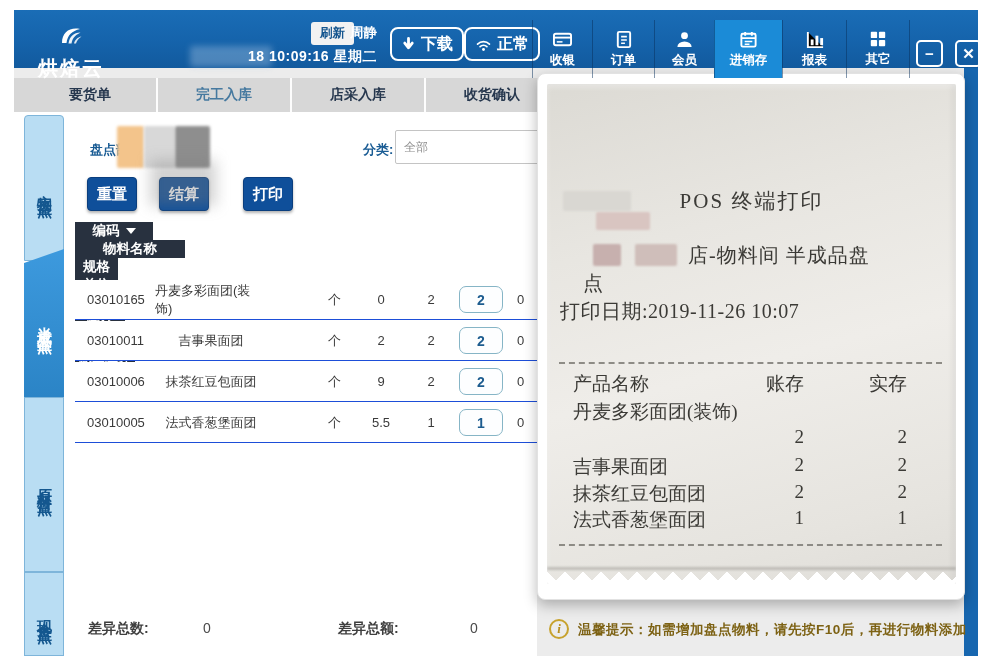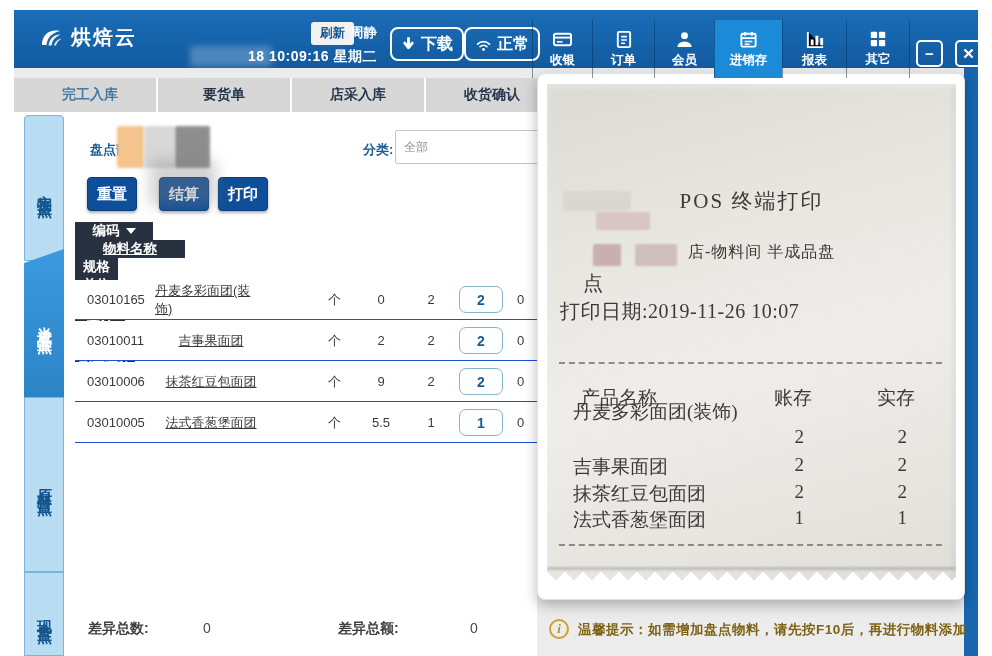--- a/index.html
+++ b/index.html
@@ -3,21 +3,21 @@
 <meta charset="utf-8">
 <style>
   * { margin:0; padding:0; box-sizing:border-box; }
   html,body { width:992px; height:656px; background:#ffffff; font-family:"Liberation Sans", sans-serif; }
   #screen { position:relative; width:992px; height:656px; overflow:hidden; background:#ffffff; }
   .abs { position:absolute; }
 
   
   .topbar { left:14px; top:10px; width:964px; height:58px;
     background:linear-gradient(180deg,#1a6db6 0%,#1563ab 55%,#125a9e 100%); z-index:9; }
-  .logo { left:24px; top:14px; display:flex; align-items:center; gap:7px; }
+  .logo { left:24px; top:14px; display:flex; align-items:center; gap:7px;flex-direction:column; }
   .logo-text { color:#fff; font-size:20px; font-weight:bold; letter-spacing:2px; }
   .refresh-btn { left:297px; top:12px; background:#f2f2f2; color:#15568f; font-size:12.5px; font-weight:bold;
     padding:3px 9px; border-radius:3px; cursor:pointer; }
   .user-name { left:336px; top:14px; color:#fff; font-size:13.5px; font-weight:bold; }
   .datetime { left:234px; top:38px; color:#fff; font-size:14px; font-weight:bold; letter-spacing:.5px; }
   .date-blur { left:176px; top:36px; width:82px; height:21px; background:rgba(170,200,230,.38); filter:blur(3px); border-radius:3px; }
   .pill-btn { top:17px; height:34px; border:2px solid #fff; border-radius:8px; display:flex; align-items:center;
     gap:5px; padding:0 9px; color:#fff; font-size:16px; font-weight:bold; cursor:pointer; }
   .dl-btn { left:376px; } .net-btn { left:450px; }
   .nav { left:518px; top:10px; height:58px; display:flex; }
@@ -62,30 +62,30 @@
   .smudge { left:150px; top:160px; width:66px; height:46px; background:rgba(125,125,125,.35); filter:blur(7px); z-index:3; }
   .dept-select { left:213px; top:130px; width:92px; height:34px; background:#fff; border:1px solid #c4c4c4;
     border-radius:4px; z-index:2; display:flex; align-items:center; padding-left:8px; font-size:12px; color:#8f8f8f; cursor:pointer; }
   .dd-caret { position:absolute; right:8px; top:14px; width:0; height:0;
     border-left:5px solid transparent; border-right:5px solid transparent; border-top:6px solid #4a4a4a; }
   .cat-input { left:395px; top:130px; width:150px; height:34px; background:#fff; border:1px solid #c4c4c4;
     border-radius:2px; z-index:2; display:flex; align-items:center; padding-left:8px; font-size:12px; color:#8f8f8f; cursor:text; }
   .act-btn { top:177px; width:50px; height:34px; background:#0f4f9a; border:1px solid #0a3e7e; border-radius:4px;
     color:#fff; font-size:15px; font-weight:bold; display:flex; align-items:center; justify-content:center;
     z-index:2; box-shadow:0 2px 3px rgba(0,0,0,.3); cursor:pointer; }
-  .b-reset { left:87px; } .b-settle { left:159px; } .b-print { left:218px; }
+  .b-reset { left:87px; } .b-settle { left:159px; } .b-print { left:243px; }
 
   
   .tbl-head { left:75px; top:222px; height:56px; display:flex; z-index:2;flex-direction:column; }
   .th { background:#28313f; color:#fff; font-size:13.5px; font-weight:bold; display:flex; align-items:center;
     justify-content:center; border-right:2px solid #fff; }
   .th.sortable { cursor:pointer; gap:6px; }
   .sort-caret { width:0; height:0; border-left:5px solid transparent; border-right:5px solid transparent; border-top:6px solid #fff; }
   .th.last { align-items:flex-end; justify-content:flex-start; padding:0 0 6px 4px; font-size:13px; border-right:none; }
-  .w-code{width:80px;} .w-name{width:112px;text-decoration:underline;} .w-spec{width:45px;} .w-unit{width:45px;}
+  .w-code{width:80px;} .w-name{width:112px;} .w-spec{width:45px;} .w-unit{width:45px;}
   .w-price{width:48px;} .w-book{width:52px;} .w-act{width:48px;} .w-diff{width:60px;}
   .tbl-row { left:75px; height:40px; display:flex; z-index:2; border-bottom:1px solid #1d4ed8; background:#fff; }
   .td { font-size:13px; color:#3a3a3a; display:flex; align-items:center; justify-content:center; }
   .td.code { justify-content:flex-start; padding-left:12px; }
   .td.diff { justify-content:flex-start; padding-left:12px; }
   .stock-box { width:44px; height:27px; border:1.5px solid #86b5c6; border-radius:7px; background:#fdfeff;
     color:#1d5c8f; font-size:14px; font-weight:bold; display:flex; align-items:center; justify-content:center; cursor:text; }
 
   
   .totals { z-index:2; font-size:14px; font-weight:bold; color:#3f3f3f; top:620px; }
@@ -94,28 +94,28 @@
 
   
   .receipt-card { left:537px; top:73px; width:428px; height:527px; background:#fff; border:1px solid #e2e2e2;
     border-radius:8px; box-shadow:0 5px 14px rgba(0,0,0,.28); z-index:6; }
   .receipt-photo { left:547px; top:84px; width:409px; height:500px; z-index:7; border-radius:2px;
     background:linear-gradient(165deg,#dcdad4 0%,#e8e6e1 30%,#efede9 55%,#e6e4df 85%,#dfddd8 100%);
     box-shadow:inset -3px 0 6px rgba(0,0,0,.07), inset 0 3px 5px rgba(255,255,255,.5);
     font-family:"Liberation Serif","DejaVu Serif",serif; color:#3b3a36; overflow:hidden; }
   .rp { position:absolute; }
   .r-title { left:0; right:0; top:103px; text-align:center; font-size:21px; letter-spacing:2px; }
-  .r-store { left:141px; top:158px; font-size:16px; letter-spacing:1px; }
+  .r-store { left:141px; top:158px; font-size:20px; letter-spacing:1px; }
   .r-store2 { left:36px; top:186px; font-size:20px; }
   .r-date { left:13px; top:214px; font-size:20px; letter-spacing:.5px; }
   .r-dash { left:12px; right:14px; border-top:2px dashed #77756f; opacity:.8; }
   .d1 { top:278px; } .d2 { top:460px; }
   .r-row { left:26px; width:334px; display:flex; font-size:19px; }
   .r-name { flex:1; } .r-book { width:50px; text-align:right; } .r-act { width:103px; text-align:right; }
-  .rh { top:301px;margin-left:8px; } .ri1 { top:315px; } .ri1n { top:342px; } .ri2 { top:370px; } .ri3 { top:397px; } .ri4 { top:423px; }
+  .rh { top:287px; } .ri1 { top:315px; } .ri1n { top:342px; } .ri2 { top:370px; } .ri3 { top:397px; } .ri4 { top:423px; }
   .r-censor { position:absolute; filter:blur(1px); border-radius:2px; }
   .rcA { left:16px; top:107px; width:68px; height:20px; background:#d9d7d2; }
   .rcB { left:49px; top:128px; width:54px; height:18px; background:#d9c5c1; }
   .rcC { left:46px; top:160px; width:28px; height:22px; background:#c7b0ae; }
   .rcD { left:88px; top:160px; width:42px; height:22px; background:#cfbeba; }
   .torn { position:absolute; left:0; right:0; bottom:0; height:18px;
     background:linear-gradient(-45deg,#ffffff 9px,transparent 0),linear-gradient(45deg,#ffffff 9px,transparent 0);
     background-size:18px 18px; background-position:left bottom; background-repeat:repeat-x; }
   .torn-line { position:absolute; left:0; right:0; bottom:14px; height:3px; background:rgba(120,118,112,.35); filter:blur(1px); }
 
@@ -130,22 +130,22 @@
 </head>
 <body>
 
 <div id="screen">
 
   <div class="abs content-bg"></div>
   <div class="abs right-strip"></div>
   <div class="abs main-panel"></div>
 
   <div class="abs subtabs">
+    <div class="subtab">要货单</div>
     <div class="subtab alt">完工入库</div>
-    <div class="subtab">要货单</div>
     <div class="subtab">店采入库</div>
     <div class="subtab">收货确认</div>
   </div>
 
   <div class="abs side-tab t1">实物盘点</div>
   <div class="abs side-tab t2">半成品盘点</div>
   <div class="abs side-tab t3">原材料盘点</div>
   <div class="abs side-tab t4">现金盘点</div>
 
   <div class="abs flabel dept-label">盘点部门</div>

